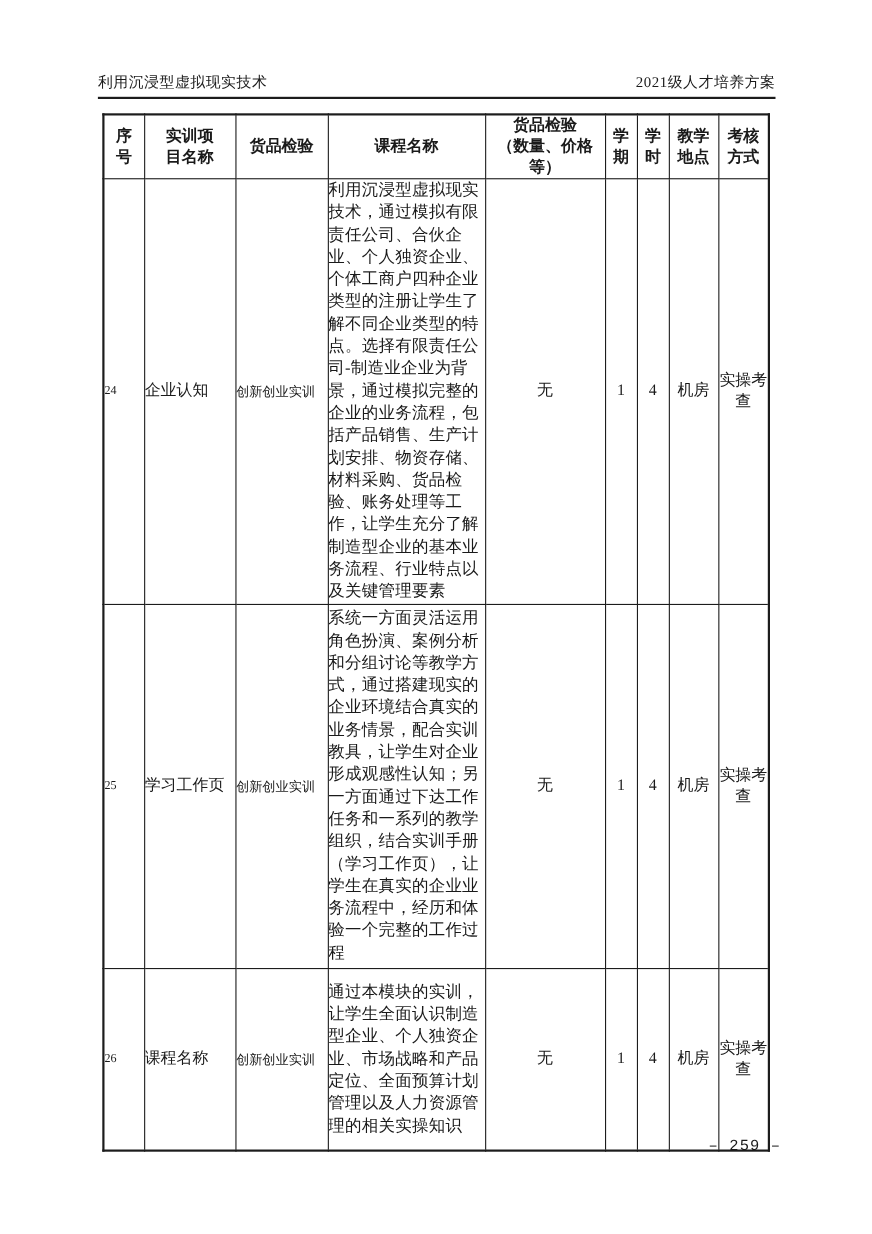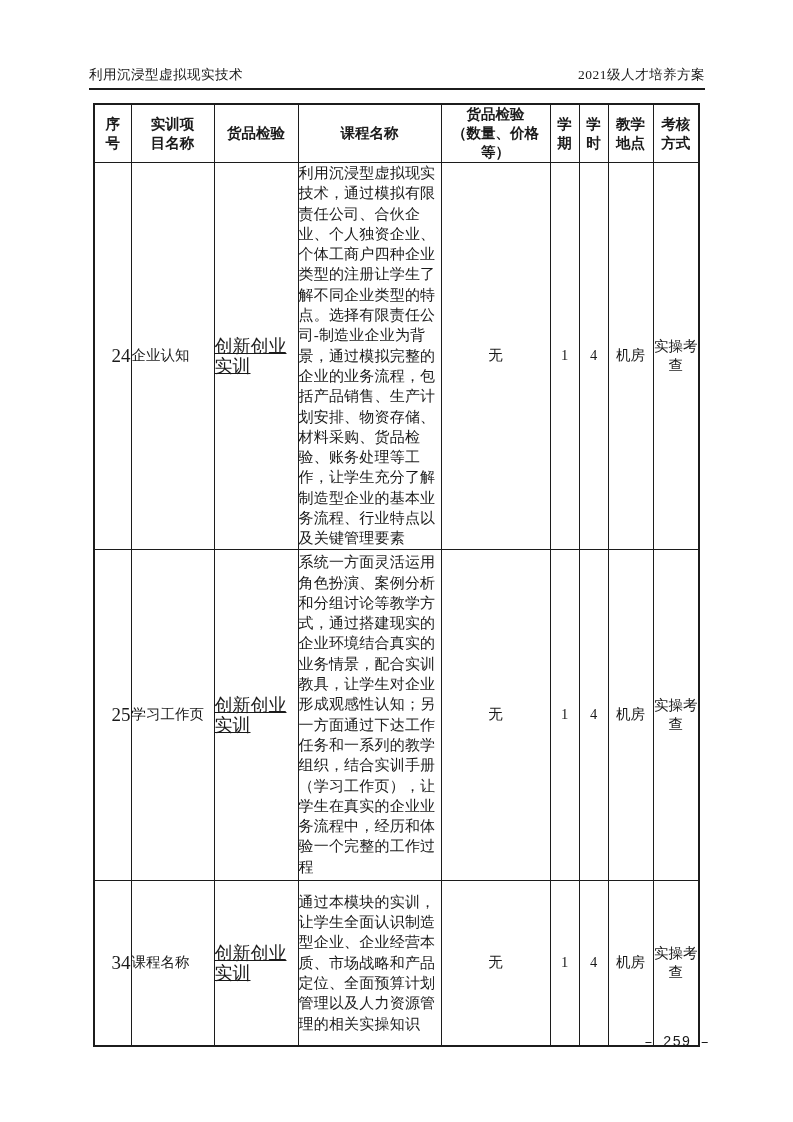--- a/index.html
+++ b/index.html
@@ -40,23 +40,23 @@
   table.training th{
     font-weight:bold;
     font-size:14.5px;line-height:19px;
     text-align:center;
     white-space:pre-line;
   }
   tr.hdr{height:52px;}
   tr.r24{height:366px;}
   tr.r25{height:331px;}
   tr.r26{height:166px;}
-  td.c-no{text-align:right;font-size:19px;line-height:19px;}
+  td.c-no{text-align:left;font-size:11px;line-height:19px;}
   td.c-project{text-align:left;padding-left:3px;padding-right:2px;font-size:14.5px;line-height:19px;margin-left:48px;}
-  td.c-course{text-align:left;padding-left:4px;padding-right:2px;font-size:18px;line-height:20px;text-decoration:underline;}
+  td.c-course{text-align:left;padding-left:4px;padding-right:2px;font-size:12px;line-height:20px;}
   td.c-objective{
     text-align:left;padding-left:4px;padding-right:2px;
     font-size:15px;line-height:20.3px;
     letter-spacing:.2px;
   }
   td.c-center{text-align:center;font-size:14.5px;line-height:19px;}
   
   .page-footer{
     position:absolute;right:83px;top:1032px;
     font-size:14px;line-height:20px;letter-spacing:1px;font-family:Liberation Mono, monospace;
@@ -123,24 +123,24 @@
         <td class="c-course">创新创业实训</td>
         <td class="c-objective">系统一方面灵活运用角色扮演、案例分析和分组讨论等教学方式，通过搭建现实的企业环境结合真实的业务情景，配合实训教具，让学生对企业形成观感性认知；另一方面通过下达工作任务和一系列的教学组织，结合实训手册（学习工作页），让学生在真实的企业业务流程中，经历和体验一个完整的工作过程</td>
         <td class="c-center">无</td>
         <td class="c-center">1</td>
         <td class="c-center">4</td>
         <td class="c-center">机房</td>
         <td class="c-center">实操考查</td>
       </tr>
 
       <tr class="r26">
-        <td class="c-no">34</td>
+        <td class="c-no">26</td>
         <td class="c-project">课程名称</td>
         <td class="c-course">创新创业实训</td>
-        <td class="c-objective">通过本模块的实训，让学生全面认识制造型企业、企业经营本质、市场战略和产品定位、全面预算计划管理以及人力资源管理的相关实操知识</td>
+        <td class="c-objective">通过本模块的实训，让学生全面认识制造型企业、个人独资企业、市场战略和产品定位、全面预算计划管理以及人力资源管理的相关实操知识</td>
         <td class="c-center">无</td>
         <td class="c-center">1</td>
         <td class="c-center">4</td>
         <td class="c-center">机房</td>
         <td class="c-center">实操考查</td>
       </tr>
     </tbody>
   </table>
 
   <div class="page-footer">

